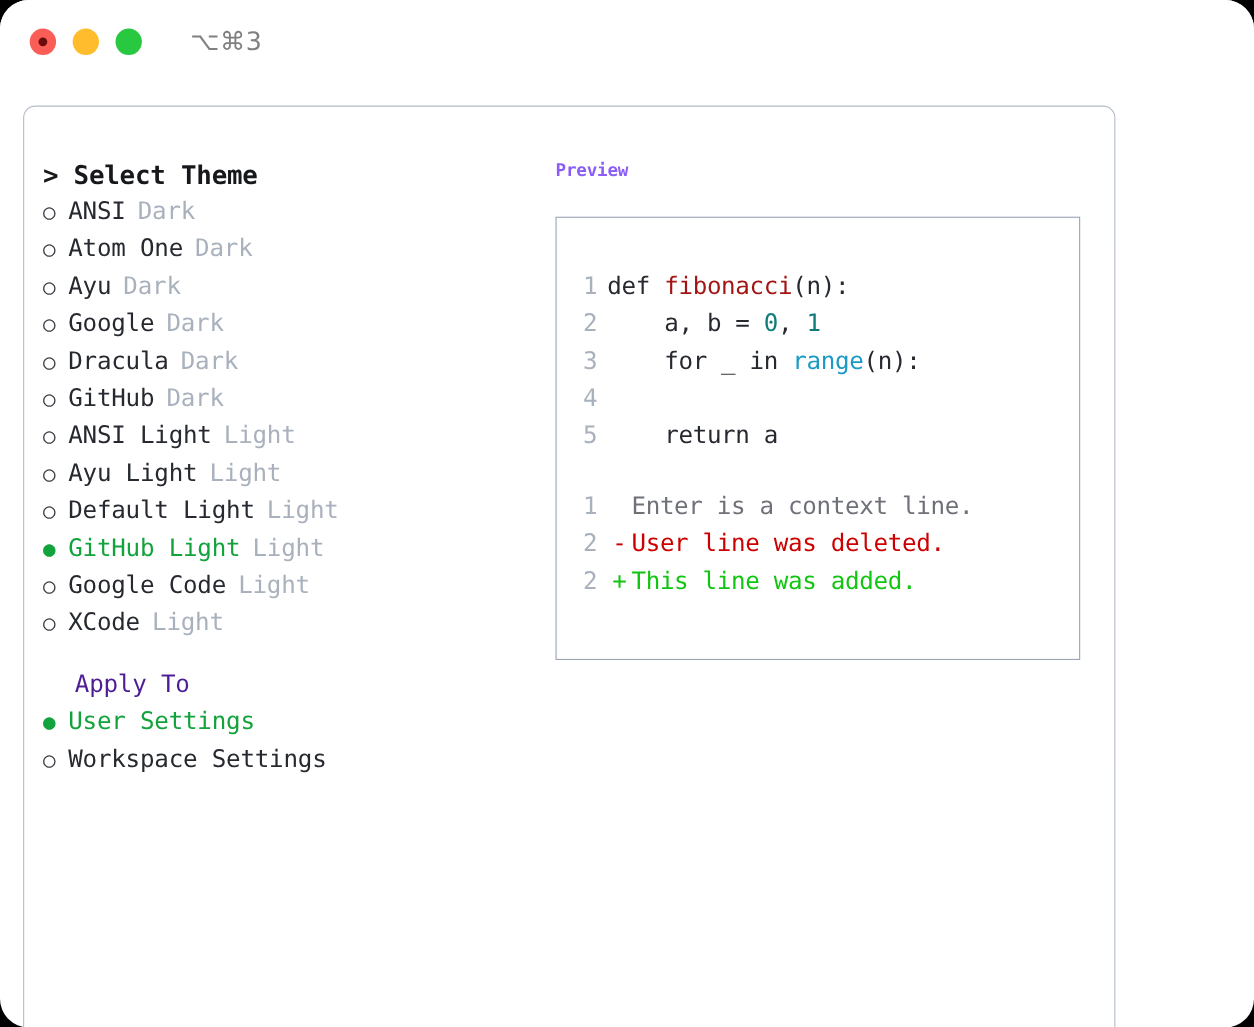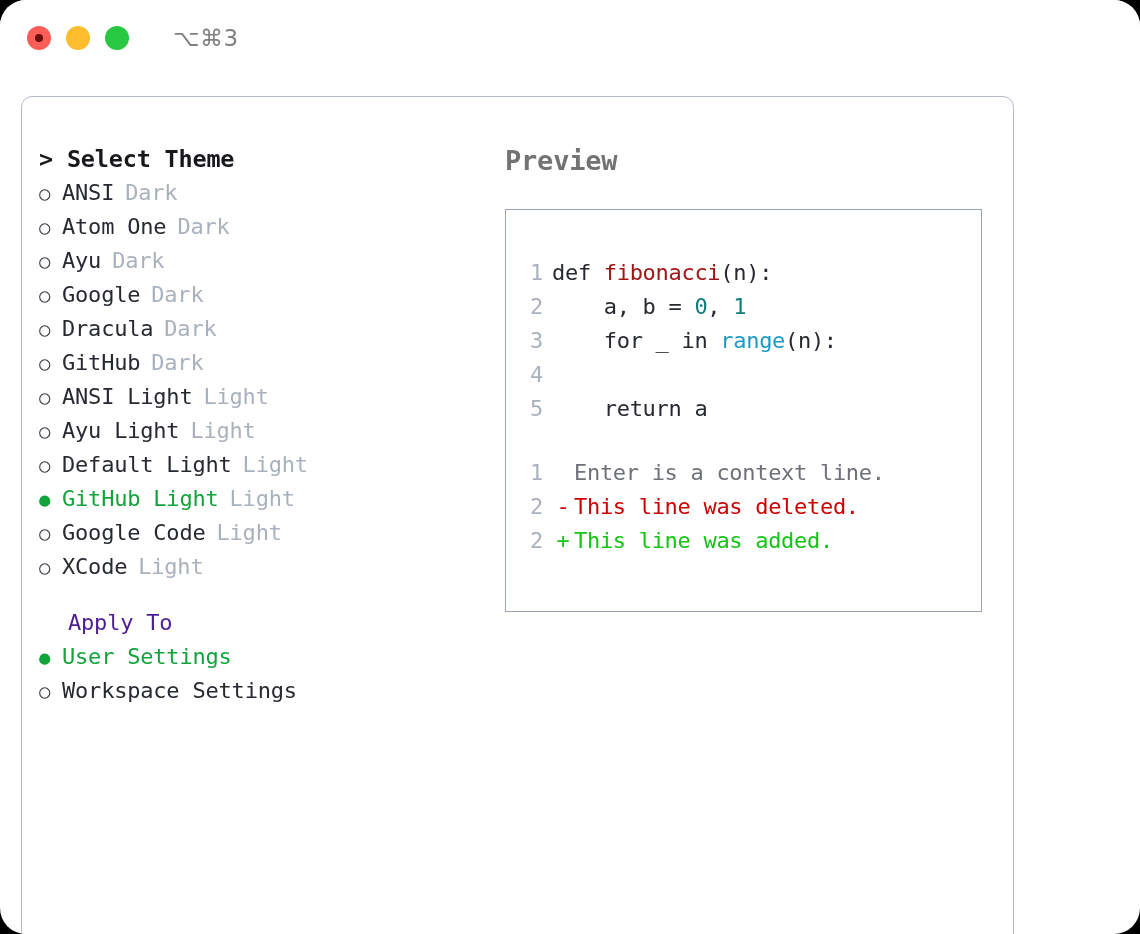--- a/index.html
+++ b/index.html
@@ -139,23 +139,23 @@
     letter-spacing: -0.2px;
     max-width: 420px;
   }
 
   
   .right-col {
     flex: 1;
     padding-left: 13px;
   }
   .preview-title {
-    font-size: 27px;
+    font-size: 16px;
     font-weight: bold;
-    color: #737373;
+    color: #8b5cf6;
     letter-spacing: -0.2px;
     margin-bottom: 33px;
   }
   .code-box {
     width: 477px;
     height: 403px;
     border: 1.6px solid #9aa4b4;
     background: #ffffff;
     padding: 50px 0 0 0;
   }
@@ -298,21 +298,21 @@
           <div id="code-lines">
               <div class="code-line"><span class="lineno">1</span><span><span class="code-text">def </span><span class="tok-fn">fibonacci</span><span class="code-text">(n):</span></span></div>
               <div class="code-line"><span class="lineno">2</span><span><span class="code-text">    a, b = </span><span class="tok-num">0</span><span class="code-text">, </span><span class="tok-num">1</span></span></div>
               <div class="code-line"><span class="lineno">3</span><span><span class="code-text">    for _ in </span><span class="tok-call">range</span><span class="code-text">(n):</span></span></div>
               <div class="code-line"><span class="lineno">4</span></div>
               <div class="code-line"><span class="lineno">5</span><span><span class="code-text">    return a</span></span></div>
             </div>
           <div class="blank-gap"></div>
           <div id="diff-lines">
               <div class="code-line"><span class="lineno">1</span><span class="gutter diff-ctx"></span><span class="diff-ctx">Enter is a context line.</span></div>
-              <div class="code-line"><span class="lineno">2</span><span class="gutter diff-del">-</span><span class="diff-del">This line was deleted.</span></div>
+              <div class="code-line"><span class="lineno">2</span><span class="gutter diff-del">-</span><span class="diff-del">User line was deleted.</span></div>
               <div class="code-line"><span class="lineno">2</span><span class="gutter diff-add">+</span><span class="diff-add">This line was added.</span></div>
             </div>
         </div>
       </div>
 
     </div>
   </div>
 </div>
 
 </body></html>

